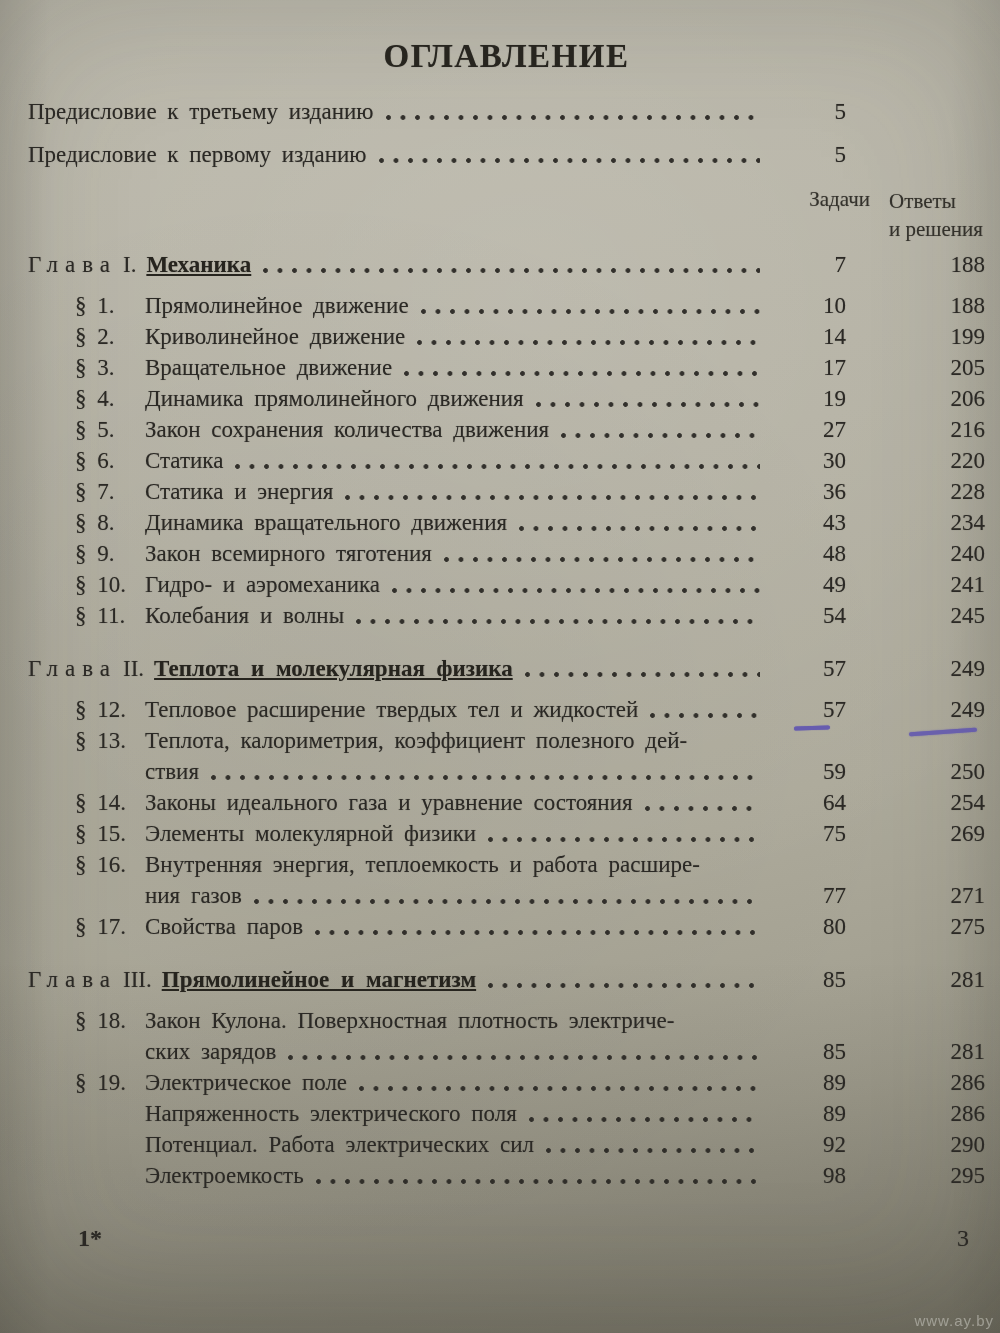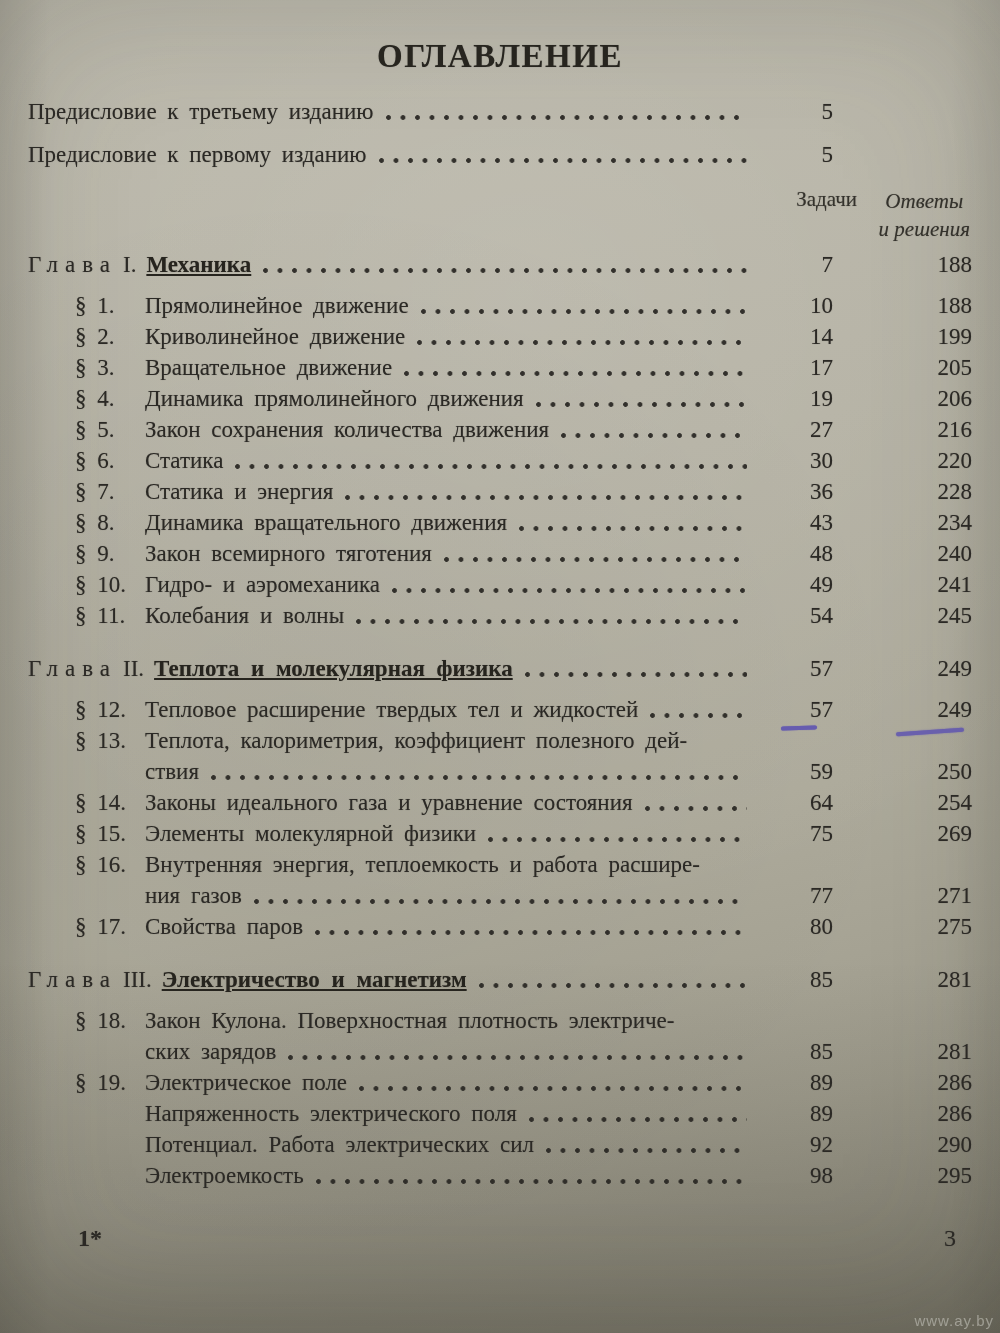--- a/index.html
+++ b/index.html
@@ -19,35 +19,35 @@
       linear-gradient(to right, rgba(30,28,22,0.10), rgba(30,28,22,0) 5%, rgba(30,28,22,0) 95%, rgba(30,28,22,0.07) 100%);
     box-shadow: inset 0 0 150px rgba(52,50,40,0.22);
   }
   .edge-left {
     position:absolute; left:0; top:0; width:7px; height:235px; z-index:3;
     background: linear-gradient(to bottom, #14130f 0%, #16150ف 0%, #14130f 50%, rgba(20,19,15,0) 100%);
     clip-path: polygon(0 0, 100% 0, 50% 72%, 0 100%);
   }
 
   .page-content {
-    position:absolute; inset:0; padding:30px 28px 0 28px; z-index:2;
+    position:absolute; inset:0; padding:30px 15px 0 28px; z-index:2;
     color:#2b2925; text-shadow:0 0 1px rgba(44,42,37,0.38);
   }
 
   .title {
     margin:4px 0 0 0; text-align:center;
     font-size:33px; font-weight:700; letter-spacing:1.5px; color:#27251f;
     line-height:1.35;
   }
 
   .preface-block { margin-top:18px; }
 
   .col-headers { position:relative; height:58px; font-size:21px; color:#34322c; }
   .hdr-tasks   { position:absolute; right:115px; top:4px; }
-  .hdr-answers { position:absolute; right:2px;  top:4px; text-align:center; line-height:28px;font-style:italic; }
+  .hdr-answers { position:absolute; right:2px;  top:4px; text-align:left; line-height:28px; }
 
   .toc-row { display:flex; align-items:baseline; line-height:31px; font-size:23px; word-spacing:5px; }
   .toc-row.preface { line-height:30px; margin-bottom:13px; }
   .toc-row.item    { margin-left:47px; }
   .toc-row.cont,
   .toc-row.subitem { margin-left:117px; }
   .toc-row.chapter { margin:22px 0 10px 0; word-spacing:6px; }
   #toc > .toc-row.chapter:first-child { margin-top:8px; }
 
   .num { flex:none; width:70px; }
@@ -254,21 +254,21 @@
         <div class="toc-row item">
           <span class="num">§ 17.</span>
           <span class="label">Свойства паров</span>
           <span class="dots"></span>
           <span class="pg tasks">80</span>
           <span class="pg answers">275</span>
         </div>
         <div class="toc-row chapter">
           <span class="ch-word">Глава</span>
           <span class="ch-num">III.</span>
-          <span class="ch-title label">Электричество и магнетизм</span>
+          <span class="ch-title label">Прямолинейное и магнетизм</span>
           <span class="dots"></span>
           <span class="pg tasks">85</span>
           <span class="pg answers">281</span>
         </div>
         <div class="toc-row item no-pages">
           <span class="num">§ 18.</span>
           <span class="label">Закон Кулона. Поверхностная плотность электриче-</span>
         </div>
         <div class="toc-row cont">
           <span class="label">ских зарядов</span>

